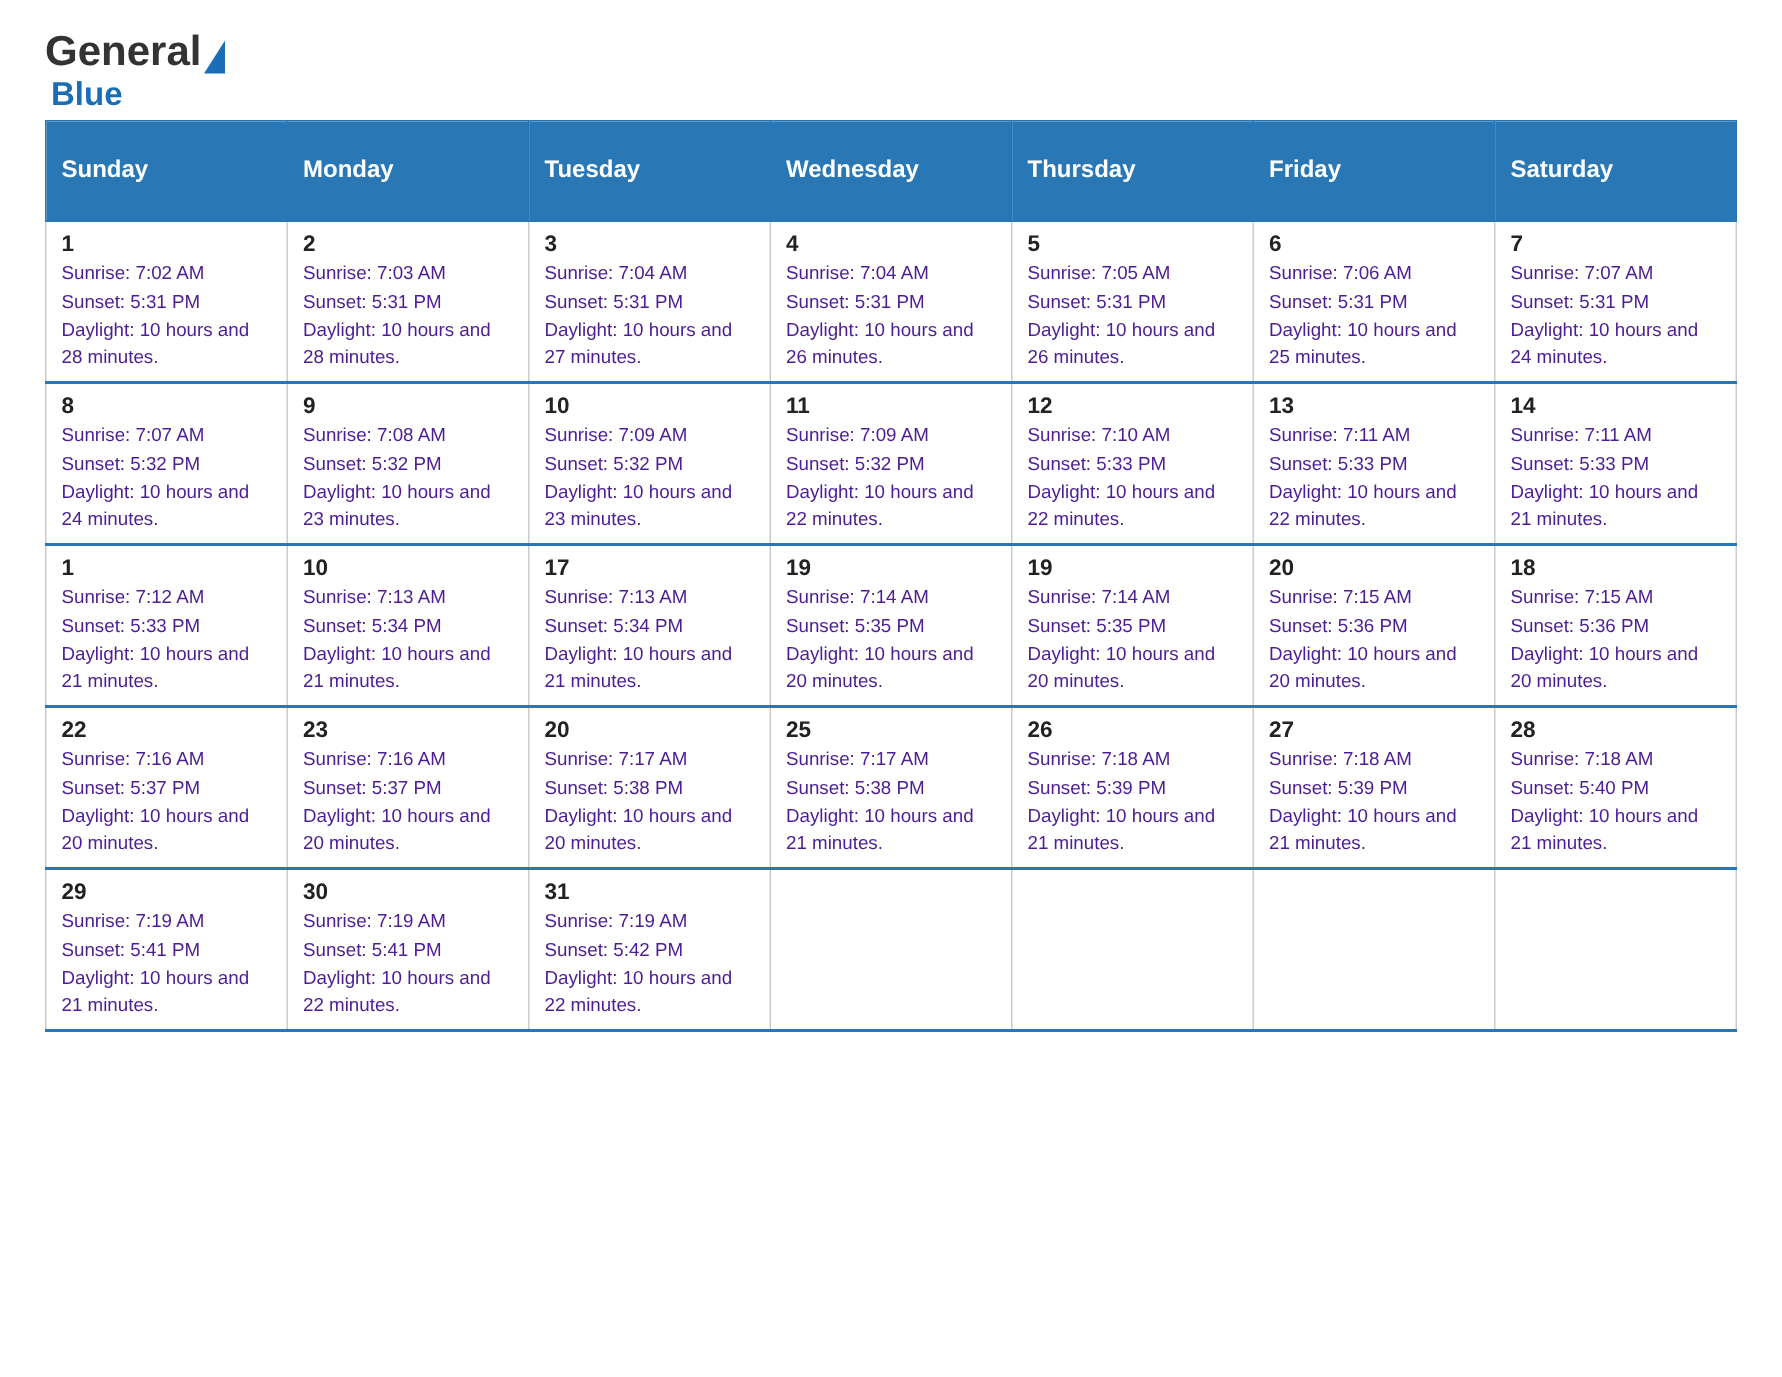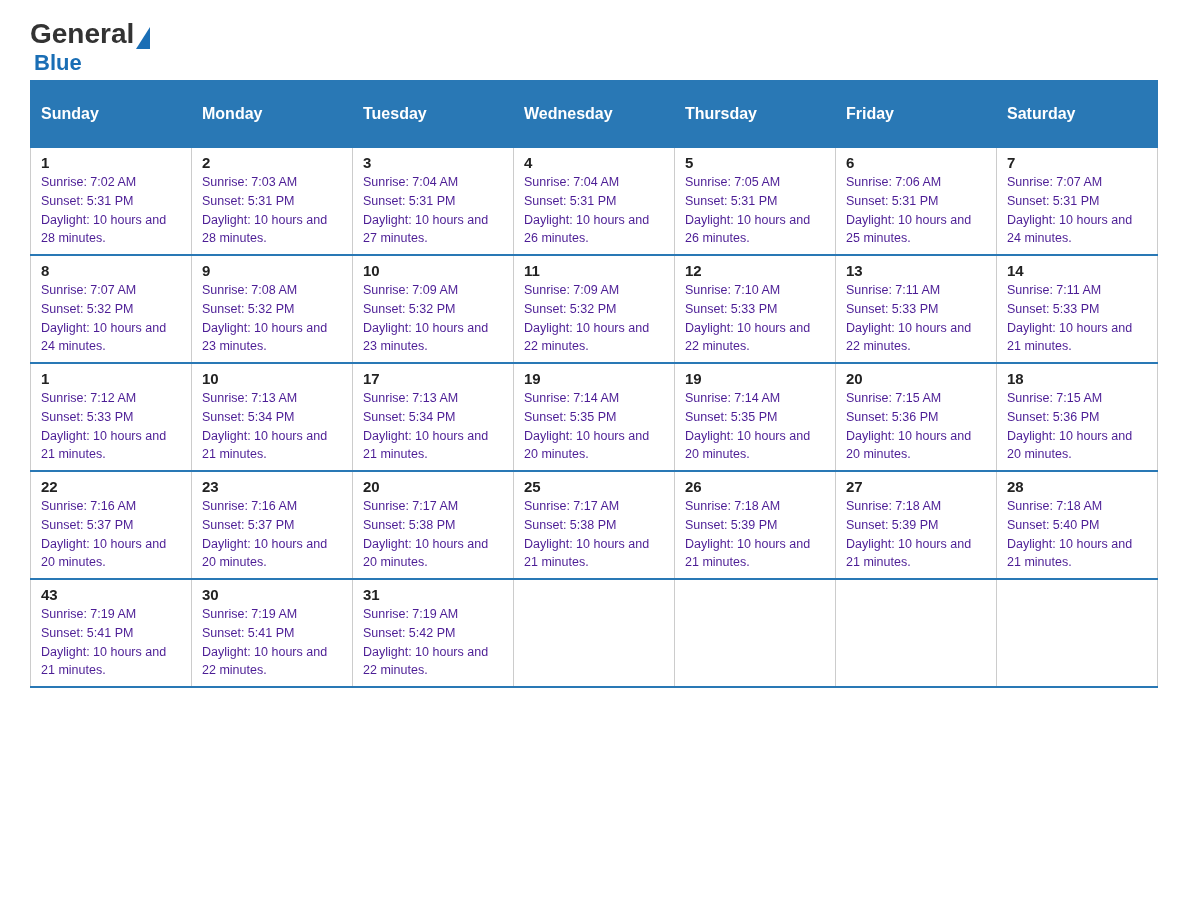--- a/index.html
+++ b/index.html
@@ -359,21 +359,21 @@
         <div class="day-number">28</div>
         <div class="day-info">
           Sunrise: 7:18 AM<br>
           Sunset: 5:40 PM<br>
           Daylight: 10 hours and 21 minutes.
         </div>
       </td>
       </tr>
       <tr>
         <td>
-        <div class="day-number">43</div>
+        <div class="day-number">29</div>
         <div class="day-info">
           Sunrise: 7:19 AM<br>
           Sunset: 5:41 PM<br>
           Daylight: 10 hours and 21 minutes.
         </div>
       </td>
         <td>
         <div class="day-number">30</div>
         <div class="day-info">
           Sunrise: 7:19 AM<br>

